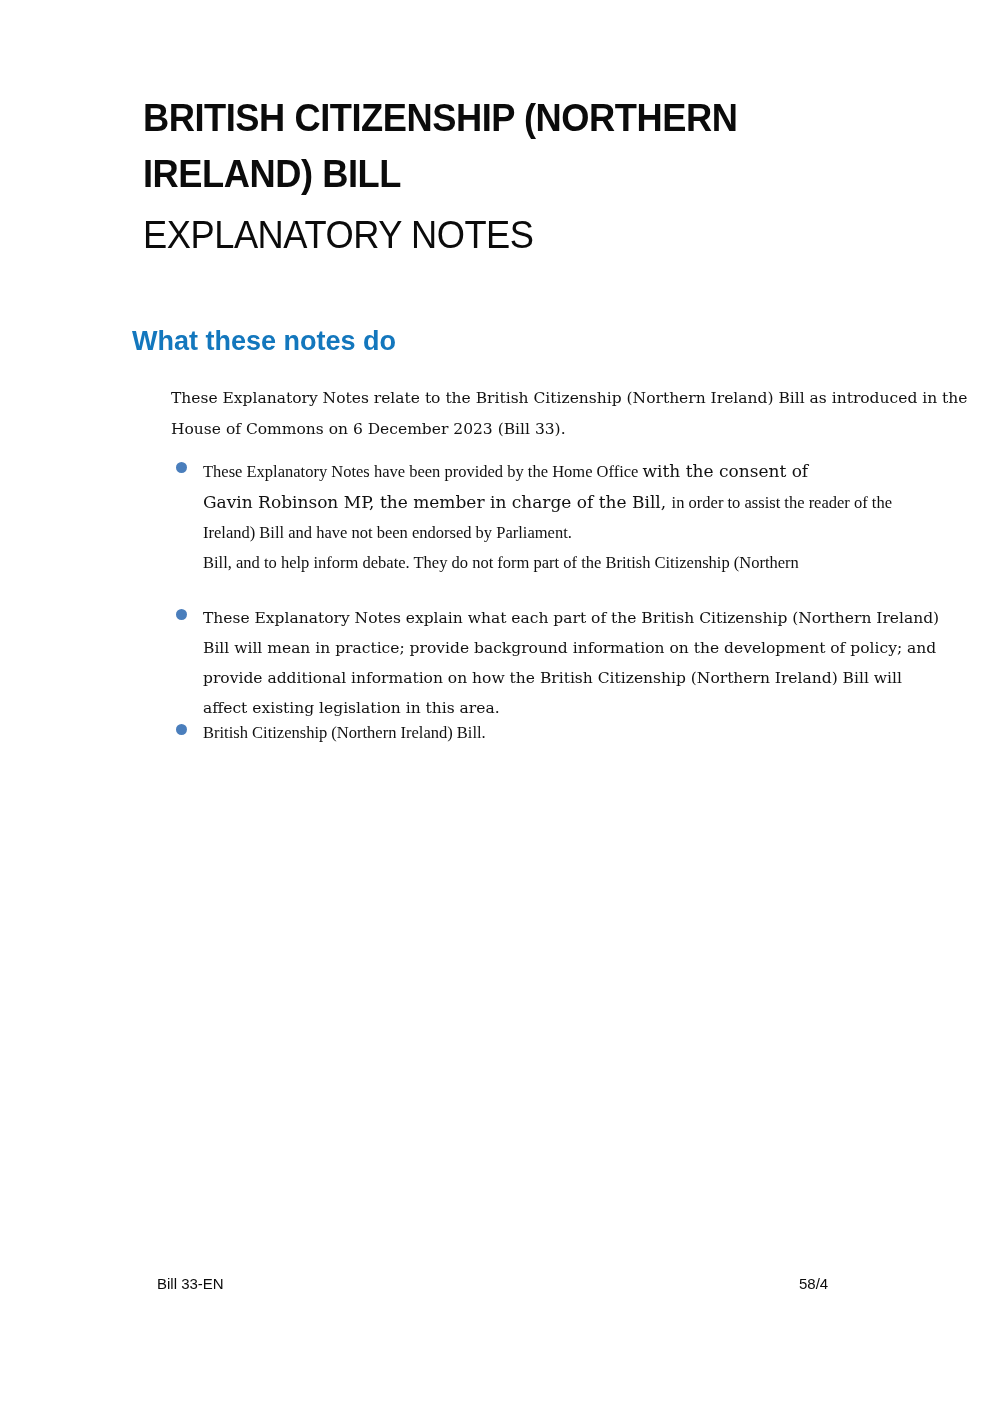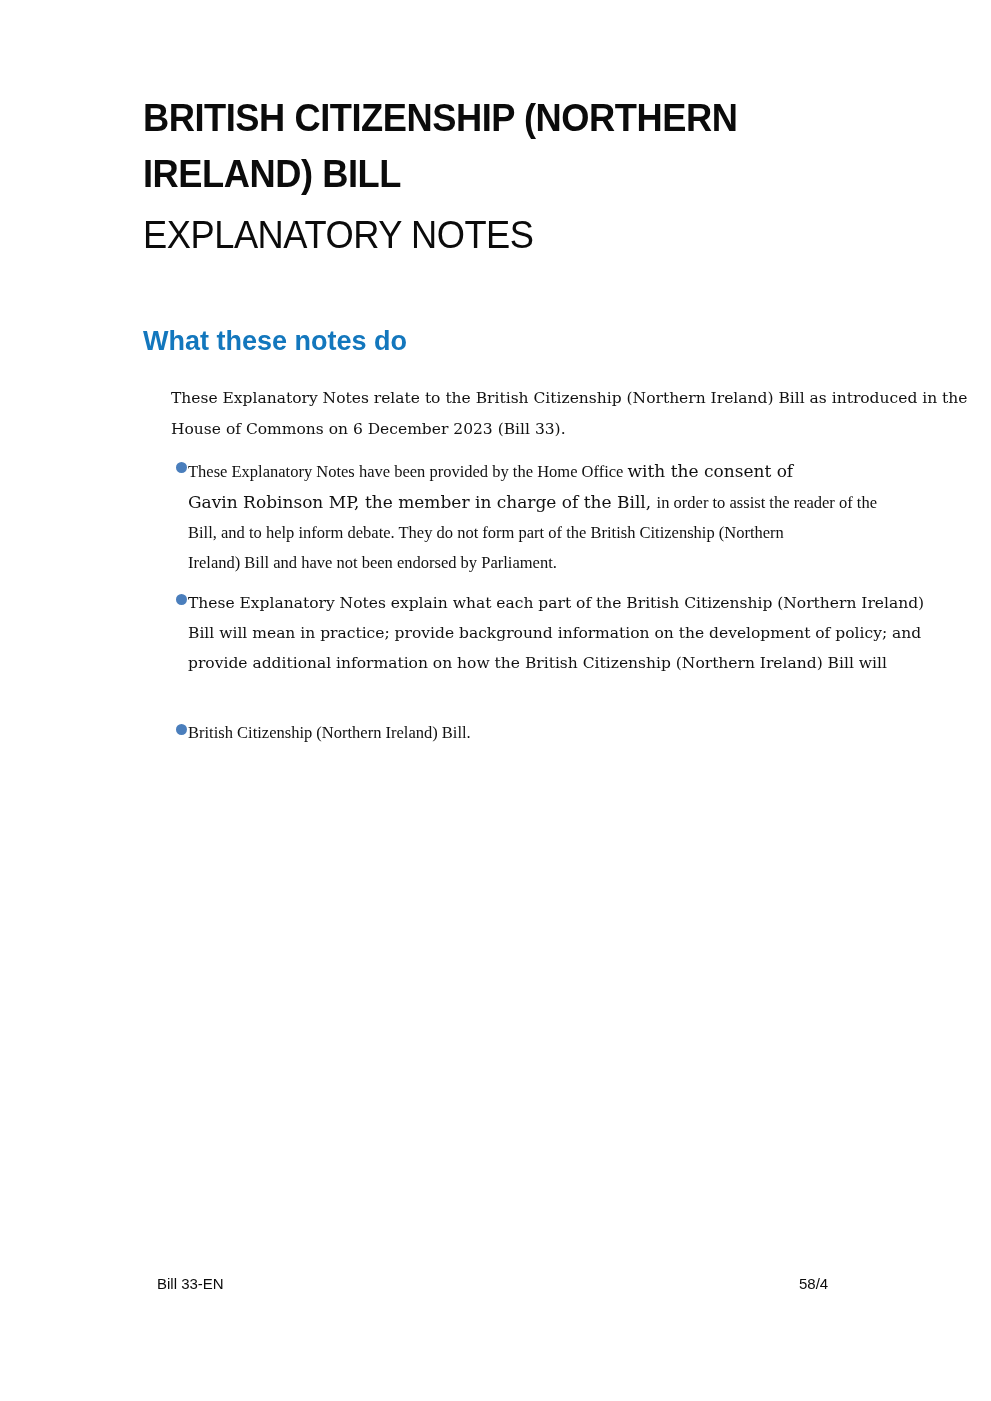--- a/index.html
+++ b/index.html
@@ -37,21 +37,21 @@
     font-size: 39px;
     line-height: 44px;
     letter-spacing: -0.5px;
     transform: scaleX(0.93);
     transform-origin: left top;
     color: #0b0b0b;
     white-space: nowrap;
   }
   .section-heading {
     position: absolute;
-    left: 143px;
+    left: 132px;
     top: 325px;
     font-family: "Liberation Sans", sans-serif;
     font-weight: 700;
     font-size: 27px;
     line-height: 32px;
     color: var(--heading-blue, #1377bd);
     white-space: nowrap;
   }
 
   
@@ -65,32 +65,32 @@
   .line { white-space: nowrap; }
 
   .serif-wide  { font-family: "DejaVu Serif", serif; font-size: 15.5px; }
   .serif-narrow{ font-family: "Liberation Serif", serif; font-size: 16.5px; }
   .serif-wide-large { font-family: "DejaVu Serif", serif; font-size: 17px; }
 
   .bullet-item {
     position: absolute;
     left: 143px;
   }
-  .bullet-item .bullet-text { margin-left: 45px; line-height: 30px; }
+  .bullet-item .bullet-text { margin-left: 60px; line-height: 30px; }
   .bullet-marker {
     position: absolute;
     left: 33px;
     top: 6px;
     width: 11px;
     height: 11px;
     border-radius: 50%;
     background: var(--bullet-blue, #4a7ebc);
   }
   #bullet-1 { top: 456px; }
-  #bullet-2 { top: 588px; }
+  #bullet-2 { top: 603px; }
   #bullet-3 { top: 718px; }
 
   
   .footer-left, .footer-right {
     position: absolute;
     top: 1274px;
     font-family: "Liberation Sans", sans-serif;
     font-size: 15px;
     line-height: 20px;
     color: #0b0b0b;
@@ -118,31 +118,32 @@
   <span class="bullet-marker"></span>
   <div class="bullet-text">
     <div class="line">
       <span class="serif-narrow">These Explanatory Notes have been provided by the Home Office </span>
       <span class="serif-wide-large">with the consent of</span>
     </div>
     <div class="line">
       <span class="serif-wide-large">Gavin Robinson MP, the member in charge of the Bill, </span>
       <span class="serif-narrow">in order to assist the reader of the</span>
     </div>
+    <div class="line serif-narrow">Ireland) Bill and have not been endorsed by Parliament.</div>
     <div class="line serif-narrow">Bill, and to help inform debate. They do not form part of the British Citizenship (Northern</div>
-    <div class="line serif-narrow">Ireland) Bill and have not been endorsed by Parliament.</div>
   </div>
 </div>
 
 <div class="bullet-item" id="bullet-2">
   <span class="bullet-marker"></span>
   <div class="bullet-text">
     <div class="line serif-wide">These Explanatory Notes explain what each part of the British Citizenship (Northern Ireland)</div>
     <div class="line serif-wide">Bill will mean in practice; provide background information on the development of policy; and</div>
     <div class="line serif-wide">provide additional information on how the British Citizenship (Northern Ireland) Bill will</div>
+    <div class="line serif-wide">affect existing legislation in this area.</div>
   </div>
 </div>
 
 <div class="bullet-item" id="bullet-3">
   <span class="bullet-marker"></span>
   <div class="bullet-text">
     <div class="line serif-narrow">British Citizenship (Northern Ireland) Bill.</div>
   </div>
 </div>
 

